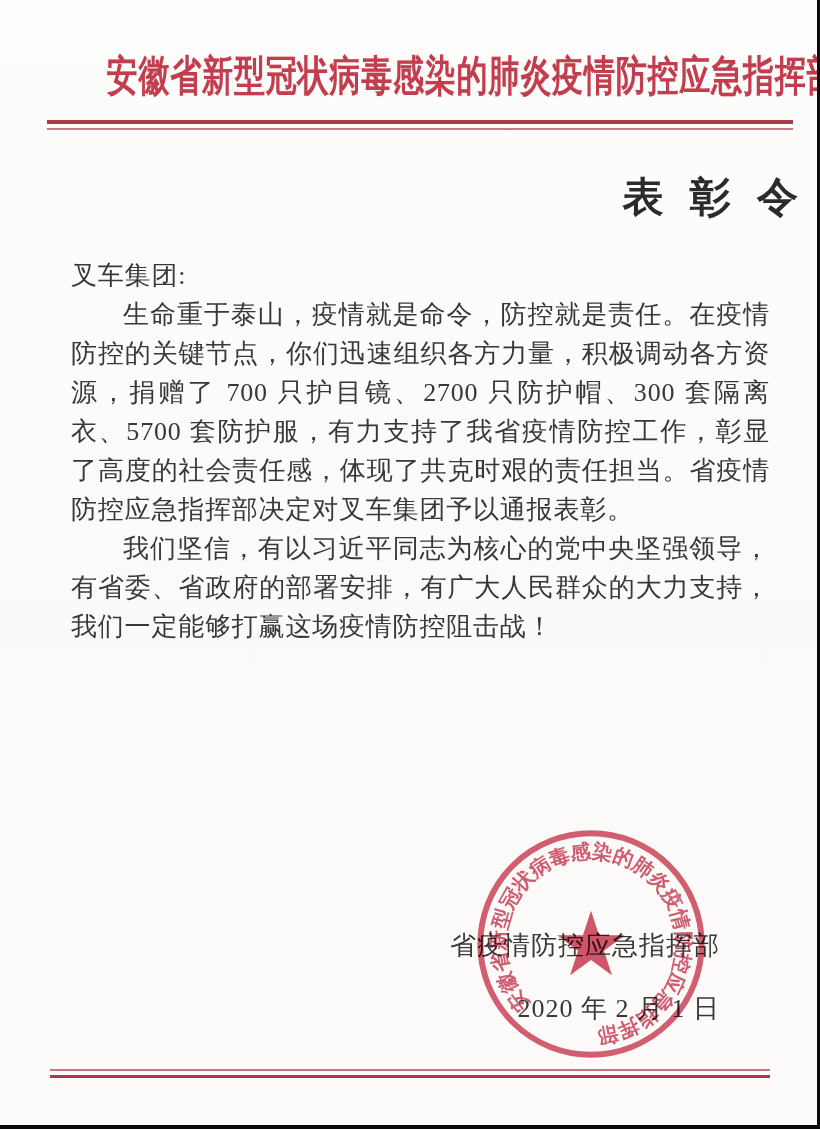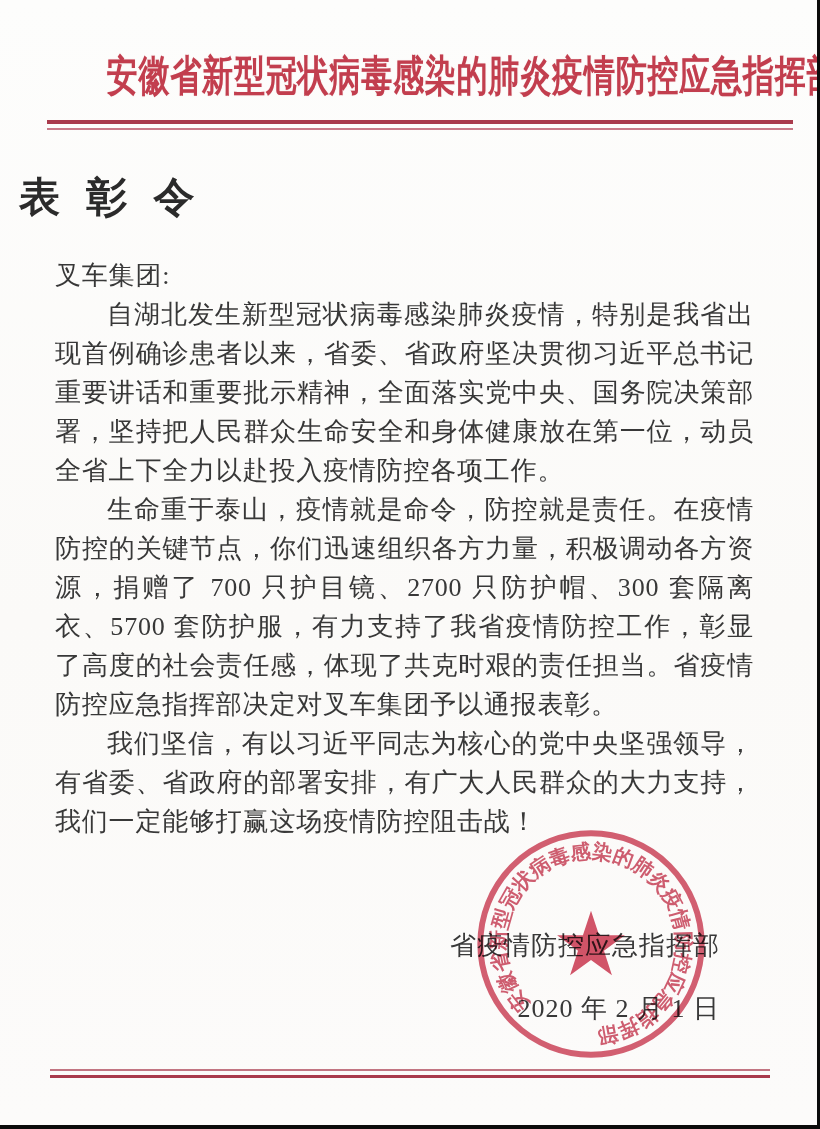--- a/index.html
+++ b/index.html
@@ -32,31 +32,30 @@
   }
   .head-rule {
     position: absolute; top: 120px; left: 47px; width: 746px;
   }
   .head-rule .thick { border-top: 4px solid #a93a4c; }
   .head-rule .thin  { border-top: 2px solid #c97a88; margin-top: 4px; }
 
   
   .doc-title {
     position: absolute; top: 170px; left: 0; width: 800px;
-    text-align: left;
+    text-align: right;
     font-size: 41px; font-weight: bold;
     color: #2b2b2b;
     word-spacing: 12px;
     letter-spacing: 2px;
-    margin-left: 19px;
   }
 
   
   .body-text {
-    position: absolute; top: 256px; left: 55px; width: 699px;
+    position: absolute; top: 256px; left: 71px; width: 699px;
     font-size: 26px; line-height: 39px;
     letter-spacing: 0.8px;
     color: #383838;
     text-align: justify;
   }
   .salutation { margin: 0 0 0 0; }
   .body-text p { margin: 0; text-indent: 2em; }
 
   
   .sign-block {
@@ -93,21 +92,20 @@
 
   <div class="head-rule">
     <div class="thick"></div>
     <div class="thin"></div>
   </div>
 
   <div class="doc-title">表 彰 令</div>
 
   <div class="body-text">
     <div class="salutation">叉车集团:</div>
-    <p>自湖北发生新型冠状病毒感染肺炎疫情，特别是我省出现首例确诊患者以来，省委、省政府坚决贯彻习近平总书记重要讲话和重要批示精神，全面落实党中央、国务院决策部署，坚持把人民群众生命安全和身体健康放在第一位，动员全省上下全力以赴投入疫情防控各项工作。</p>
     <p>生命重于泰山，疫情就是命令，防控就是责任。在疫情防控的关键节点，你们迅速组织各方力量，积极调动各方资源，捐赠了 700 只护目镜、2700 只防护帽、300 套隔离衣、5700 套防护服，有力支持了我省疫情防控工作，彰显了高度的社会责任感，体现了共克时艰的责任担当。省疫情防控应急指挥部决定对叉车集团予以通报表彰。</p>
     <p>我们坚信，有以习近平同志为核心的党中央坚强领导，有省委、省政府的部署安排，有广大人民群众的大力支持，我们一定能够打赢这场疫情防控阻击战！</p>
   </div>
 
   <div class="sign-block">
     <div>省疫情防控应急指挥部</div>
     <div class="date-line">2020 年 2 月 1 日</div>
   </div>
 
   <div class="seal">

